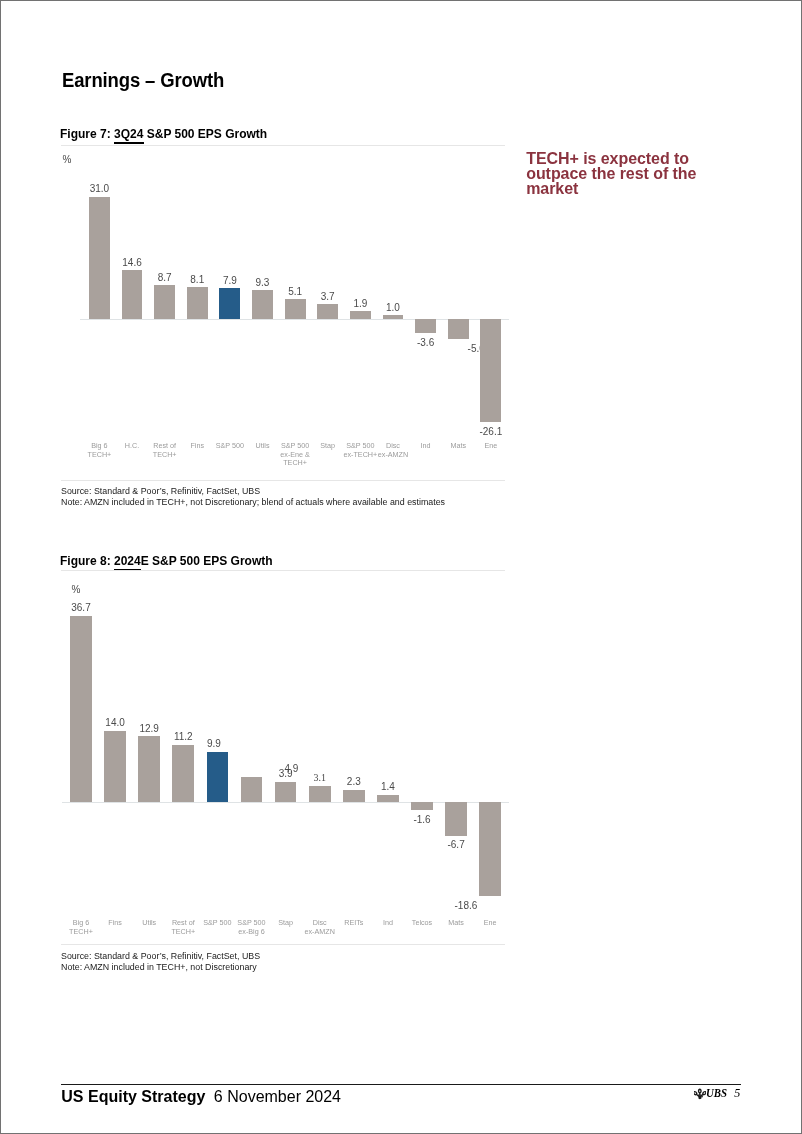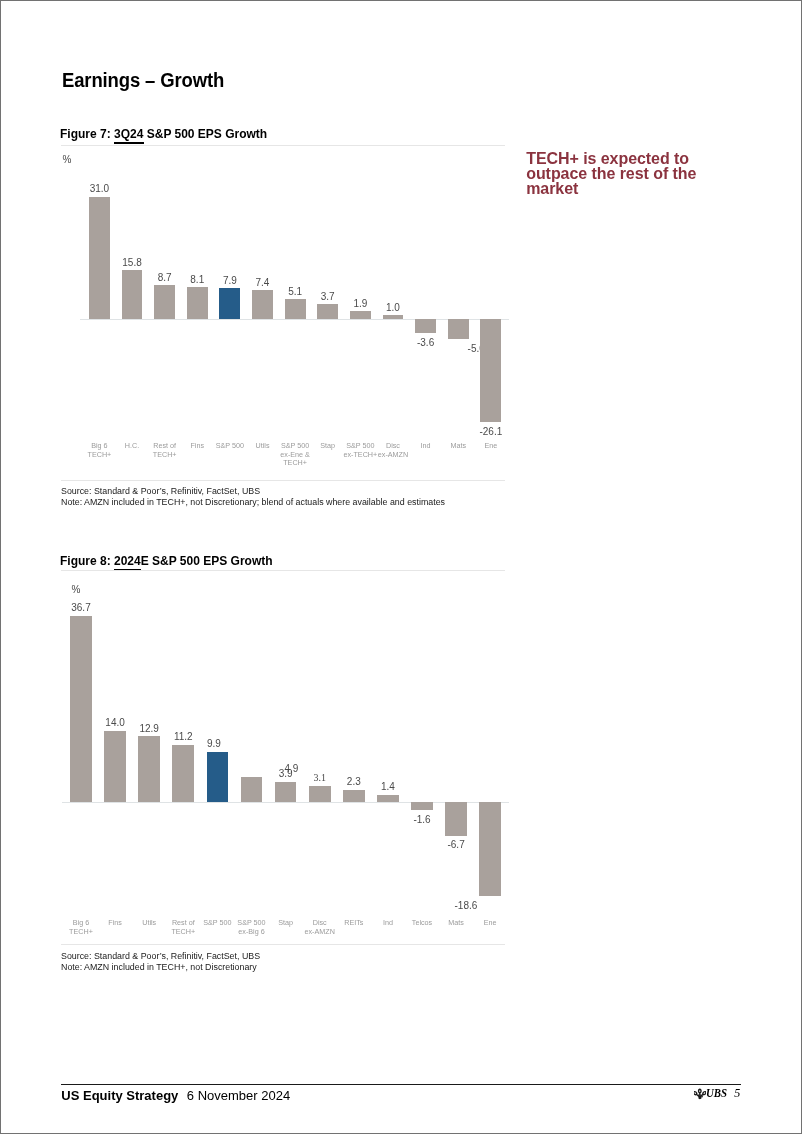--- a/index.html
+++ b/index.html
@@ -46,21 +46,21 @@
     position:absolute; font-size:8.85px; color:#1a1a1a; line-height:11.7px;
     white-space:nowrap;
   }
 
   .side {
     position:absolute; font-size:16px; font-weight:bold;
     color:#8b333f; line-height:15px; letter-spacing:-0.06px;margin-top:22px;
   }
 
   .footer-rule { position:absolute; height:1px; background:#1a1a1a; }
-  .footer-left { position:absolute; font-size:13px; color:#000; white-space:nowrap; }
+  .footer-left { position:absolute; font-size:16px; color:#000; white-space:nowrap; }
   .footer-left b { font-weight:bold; }
   .footer-right { position:absolute; color:#000; white-space:nowrap; }
   .ubs-keys { position:absolute; left:0px; top:1.4px; width:11.6px; height:12.4px; }
   .ubs-word { position:absolute; left:12.4px; top:0.5px; font-family:"Liberation Serif", serif;
     font-weight:bold; font-size:13.5px; transform:scaleX(0.80); transform-origin:0 0; }
   .pagenum { position:absolute; left:40.2px; top:1.2px; font-family:"Liberation Serif", serif;
     font-weight:normal; font-size:12px; }
 </style>
 </head>
 <body>
@@ -75,34 +75,34 @@
   <div class="fig-rule" style="left:60.5px; top:145px; width:444px;"></div>
 
   <div class="chart" id="chart1" style="left:0px; top:0px; width:802px; height:1134px;">
     <div class="unit" style="left:62.5px; top:153.5px;">%</div>
   <div class="axis" style="left: 79.5px; top: 319px; width: 429px;"></div>
       <div class="bar" style="left: 89px; top: 196.55px; width: 20.8px; height: 122.45px; background: rgb(169, 161, 156);"></div>
       <div class="vlabel" style="left: 77px; width: 44.8px; top: 183.45px;">31.0</div>
       <div class="clabel" style="left: 79px; width: 40.8px; top: 441.9px;">Big 6
 TECH+</div>
       <div class="bar" style="left: 121.62px; top: 270.415px; width: 20.8px; height: 48.585px; background: rgb(169, 161, 156);"></div>
-      <div class="vlabel" style="left: 109.62px; width: 44.8px; top: 257.315px;">15.8</div>
+      <div class="vlabel" style="left: 109.62px; width: 44.8px; top: 257.315px;">14.6</div>
       <div class="clabel" style="left: 111.62px; width: 40.8px; top: 441.9px;">H.C.</div>
       <div class="bar" style="left: 154.24px; top: 284.635px; width: 20.8px; height: 34.365px; background: rgb(169, 161, 156);"></div>
       <div class="vlabel" style="left: 142.24px; width: 44.8px; top: 271.535px;">8.7</div>
       <div class="clabel" style="left: 144.24px; width: 40.8px; top: 441.9px;">Rest of
 TECH+</div>
       <div class="bar" style="left: 186.86px; top: 287.005px; width: 20.8px; height: 31.995px; background: rgb(169, 161, 156);"></div>
       <div class="vlabel" style="left: 174.86px; width: 44.8px; top: 273.905px;">8.1</div>
       <div class="clabel" style="left: 176.86px; width: 40.8px; top: 441.9px;">Fins</div>
       <div class="bar" style="left: 219.48px; top: 287.795px; width: 20.8px; height: 31.205px; background: rgb(37, 92, 137);"></div>
       <div class="vlabel" style="left: 207.48px; width: 44.8px; top: 274.695px;">7.9</div>
       <div class="clabel" style="left: 209.48px; width: 40.8px; top: 441.9px;">S&amp;P 500</div>
       <div class="bar" style="left: 252.1px; top: 289.77px; width: 20.8px; height: 29.23px; background: rgb(169, 161, 156);"></div>
-      <div class="vlabel" style="left: 240.1px; width: 44.8px; top: 276.67px;">7.4</div>
+      <div class="vlabel" style="left: 240.1px; width: 44.8px; top: 276.67px;">9.3</div>
       <div class="clabel" style="left: 242.1px; width: 40.8px; top: 441.9px;">Utils</div>
       <div class="bar" style="left: 284.72px; top: 298.855px; width: 20.8px; height: 20.145px; background: rgb(169, 161, 156);"></div>
       <div class="vlabel" style="left: 272.72px; width: 44.8px; top: 285.755px;">5.1</div>
       <div class="clabel" style="left: 274.72px; width: 40.8px; top: 441.9px;">S&amp;P 500
 ex-Ene &amp;
 TECH+</div>
       <div class="bar" style="left: 317.34px; top: 304.385px; width: 20.8px; height: 14.615px; background: rgb(169, 161, 156);"></div>
       <div class="vlabel" style="left: 305.34px; width: 44.8px; top: 291.285px;">3.7</div>
       <div class="clabel" style="left: 307.34px; width: 40.8px; top: 441.9px;">Stap</div>
       <div class="bar" style="left: 349.96px; top: 311.495px; width: 20.8px; height: 7.505px; background: rgb(169, 161, 156);"></div>

